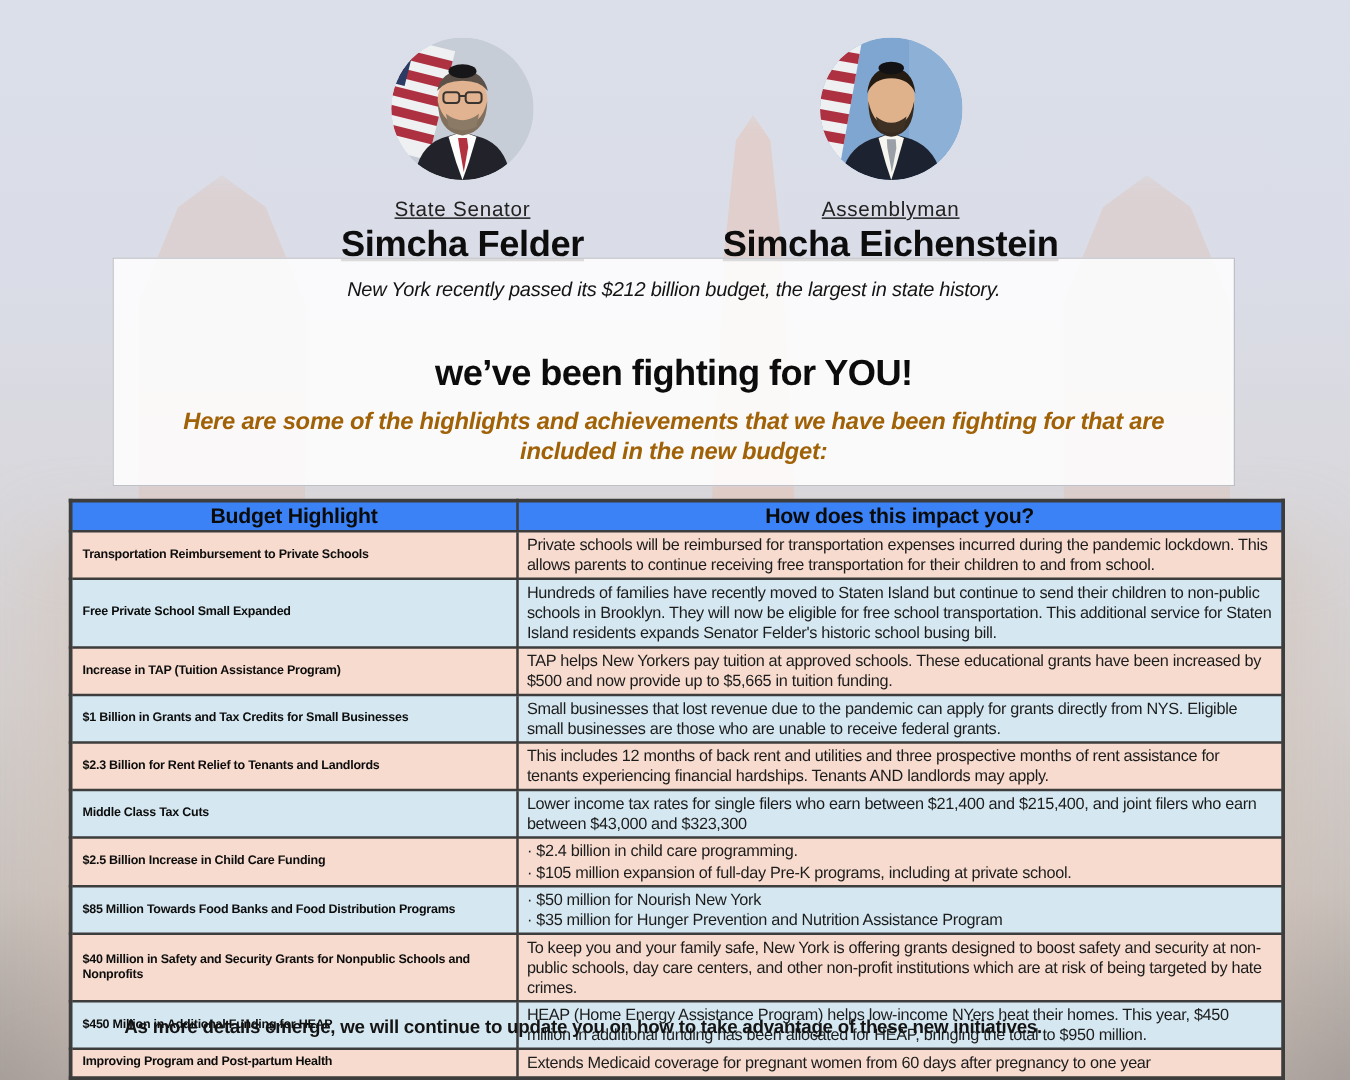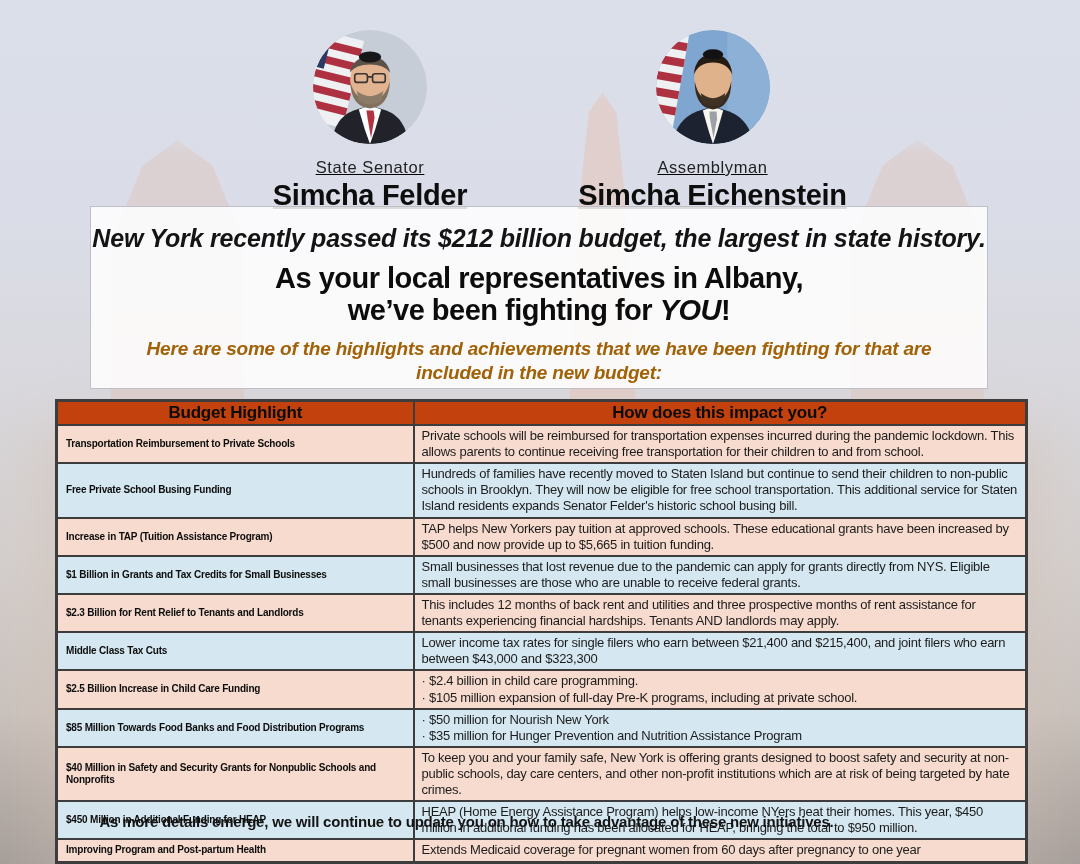--- a/index.html
+++ b/index.html
@@ -58,43 +58,43 @@
   }
 
   
   .intro-box {
     position:absolute; left:90px; top:206px; width:898px; height:183px;
     background:rgba(255,255,255,.86);
     border:1px solid #bfc0c6;
     text-align:center;
     padding-top:17px;
   }
-  .intro-line1 { font-size:25px; font-style:italic; font-weight:bold; color:#141414; letter-spacing:-.2px; }
+  .intro-line1 { font-size:16px; font-style:italic; font-weight:normal; color:#141414; letter-spacing:-.2px; }
   .intro-headline {
     margin-top:9px; font-size:29px; font-weight:800; color:#0c0c0c;
     line-height:1.12; letter-spacing:-.5px;
   }
-  .intro-headline .emph { font-style:italic; }
+  .intro-headline .emph { }
   .intro-line3 {
     margin:10px auto 0; max-width:790px;
     font-size:19px; font-style:italic; font-weight:600; color:#a16207;
     line-height:1.25; letter-spacing:-.2px;
   }
 
   
   .budget-table {
     position:absolute; left:55px; top:399px; width:973px;
     border-collapse:collapse;
     border:3px solid #3d3d3d;
   }
   .budget-table th, .budget-table td {
     border:2px solid #3d3d3d;
   }
   .budget-table th {
-    background:#c2410c; color:#0b0b0b;
+    background:#3b82f6; color:#0b0b0b;
     font-size:17px; font-weight:bold; letter-spacing:-.2px;
     padding:1px 4px; text-align:center;
   }
   .col-highlight { width:357px; }
   td.cell-highlight {
     background:var(--rowbg);
     font-size:10px; font-weight:bold; color:#0d0d0d;
     padding:4px 8px; line-height:1.22; letter-spacing:-.2px;
     vertical-align:middle;
   }
@@ -200,40 +200,40 @@
         <ellipse cx="56" cy="24" rx="10" ry="5" fill="#121214"></ellipse>
       </g>
     </svg>
     <div class="role">Assemblyman</div>
     <div class="person-name">Simcha Eichenstein</div>
   </div>
 
   <div class="intro-box">
     <div class="intro-line1">New York recently passed its $212 billion budget, the largest in state history.</div>
     <div class="intro-headline">
-      <span>As your local representatives in Albany,</span><br>
+      <br>
       <span>we’ve been fighting for </span><span class="emph">YOU</span><span>!</span>
     </div>
     <div class="intro-line3">Here are some of the highlights and achievements that we have been fighting for that are included in the new budget:</div>
   </div>
 
   <table class="budget-table">
     <thead>
       <tr>
         <th class="col-highlight">Budget Highlight</th>
         <th>How does this impact you?</th>
       </tr>
     </thead>
     <tbody>
       <tr class="row-pink">
         <td class="cell-highlight">Transportation Reimbursement to Private Schools</td>
         <td class="cell-impact">Private schools will be reimbursed for transportation expenses incurred during the pandemic lockdown. This allows parents to continue receiving free transportation for their children to and from school.</td>
       </tr>
       <tr class="row-blue">
-        <td class="cell-highlight">Free Private School Busing Funding</td>
+        <td class="cell-highlight">Free Private School Small Expanded</td>
         <td class="cell-impact">Hundreds of families have recently moved to Staten Island but continue to send their children to non-public schools in Brooklyn. They will now be eligible for free school transportation.  This additional service for Staten Island residents expands Senator Felder's historic school busing bill.</td>
       </tr>
       <tr class="row-pink">
         <td class="cell-highlight">Increase in TAP (Tuition Assistance Program)</td>
         <td class="cell-impact">TAP helps New Yorkers pay tuition at approved schools. These educational grants have been increased by $500 and now provide up to $5,665 in tuition funding.</td>
       </tr>
       <tr class="row-blue">
         <td class="cell-highlight">$1 Billion in Grants and Tax Credits for Small Businesses</td>
         <td class="cell-impact">Small businesses that lost revenue due to the pandemic can apply for grants directly from NYS. Eligible small businesses are those who are unable to receive federal grants.</td>
       </tr>

